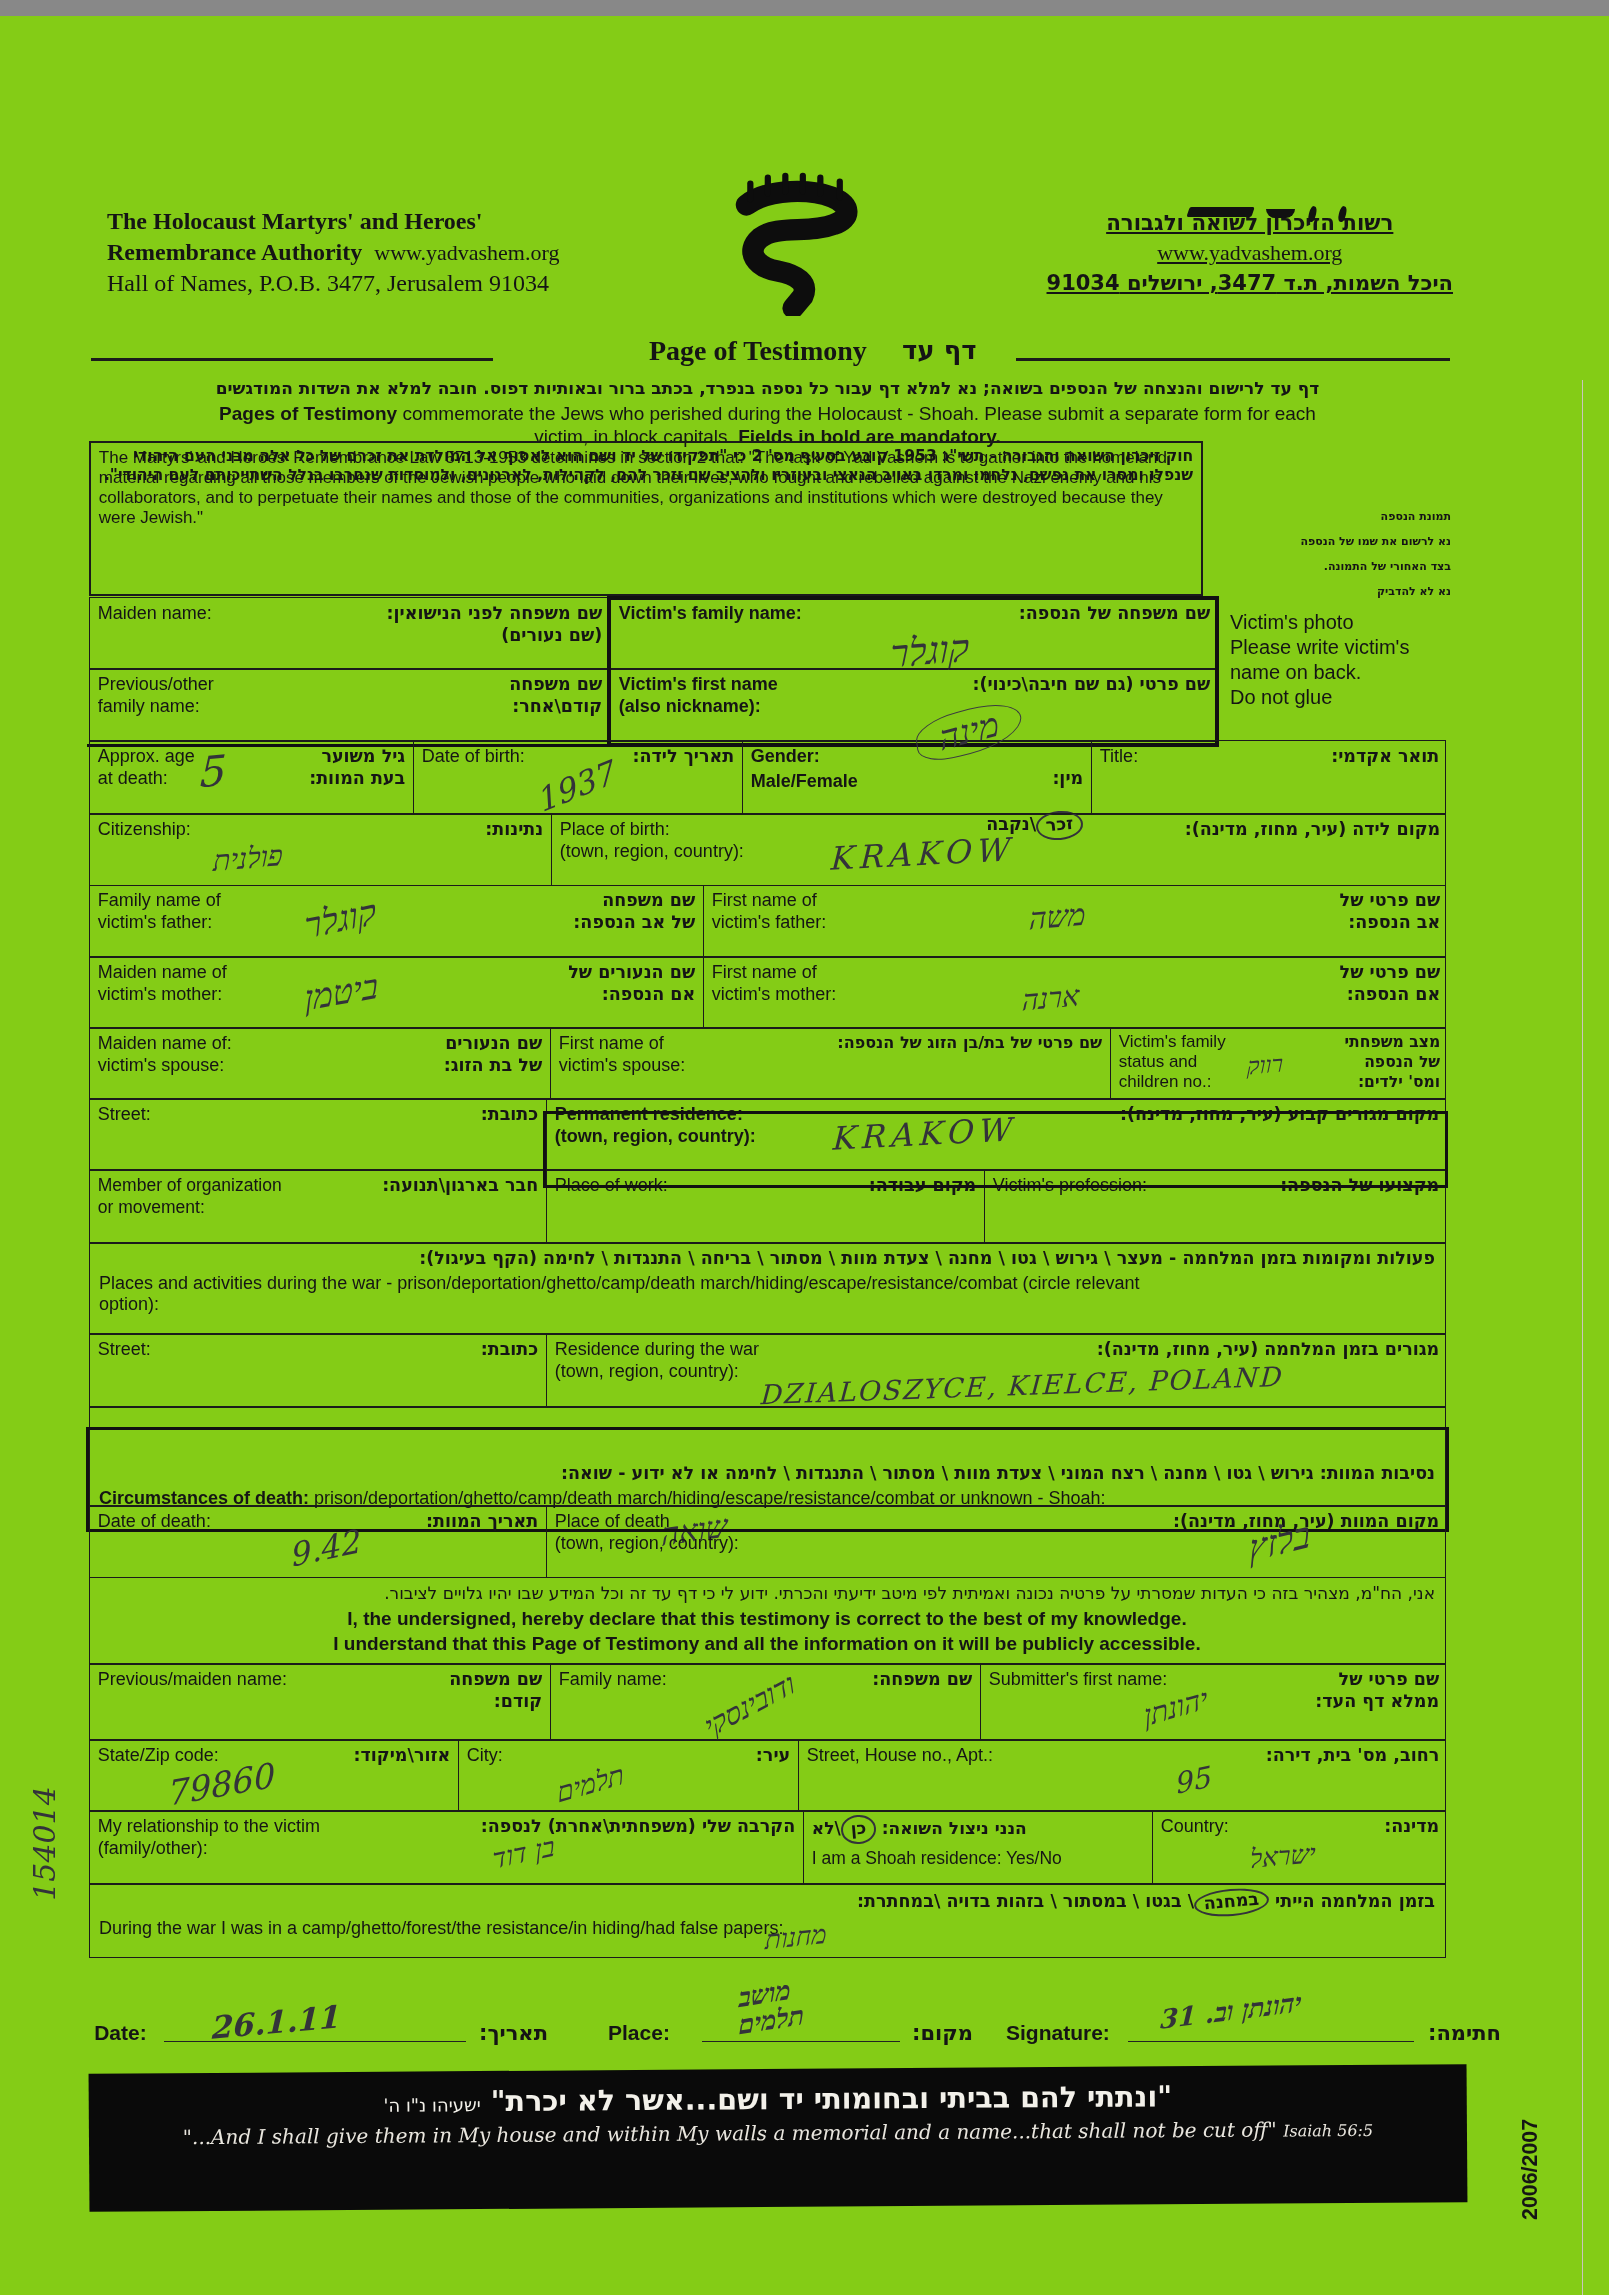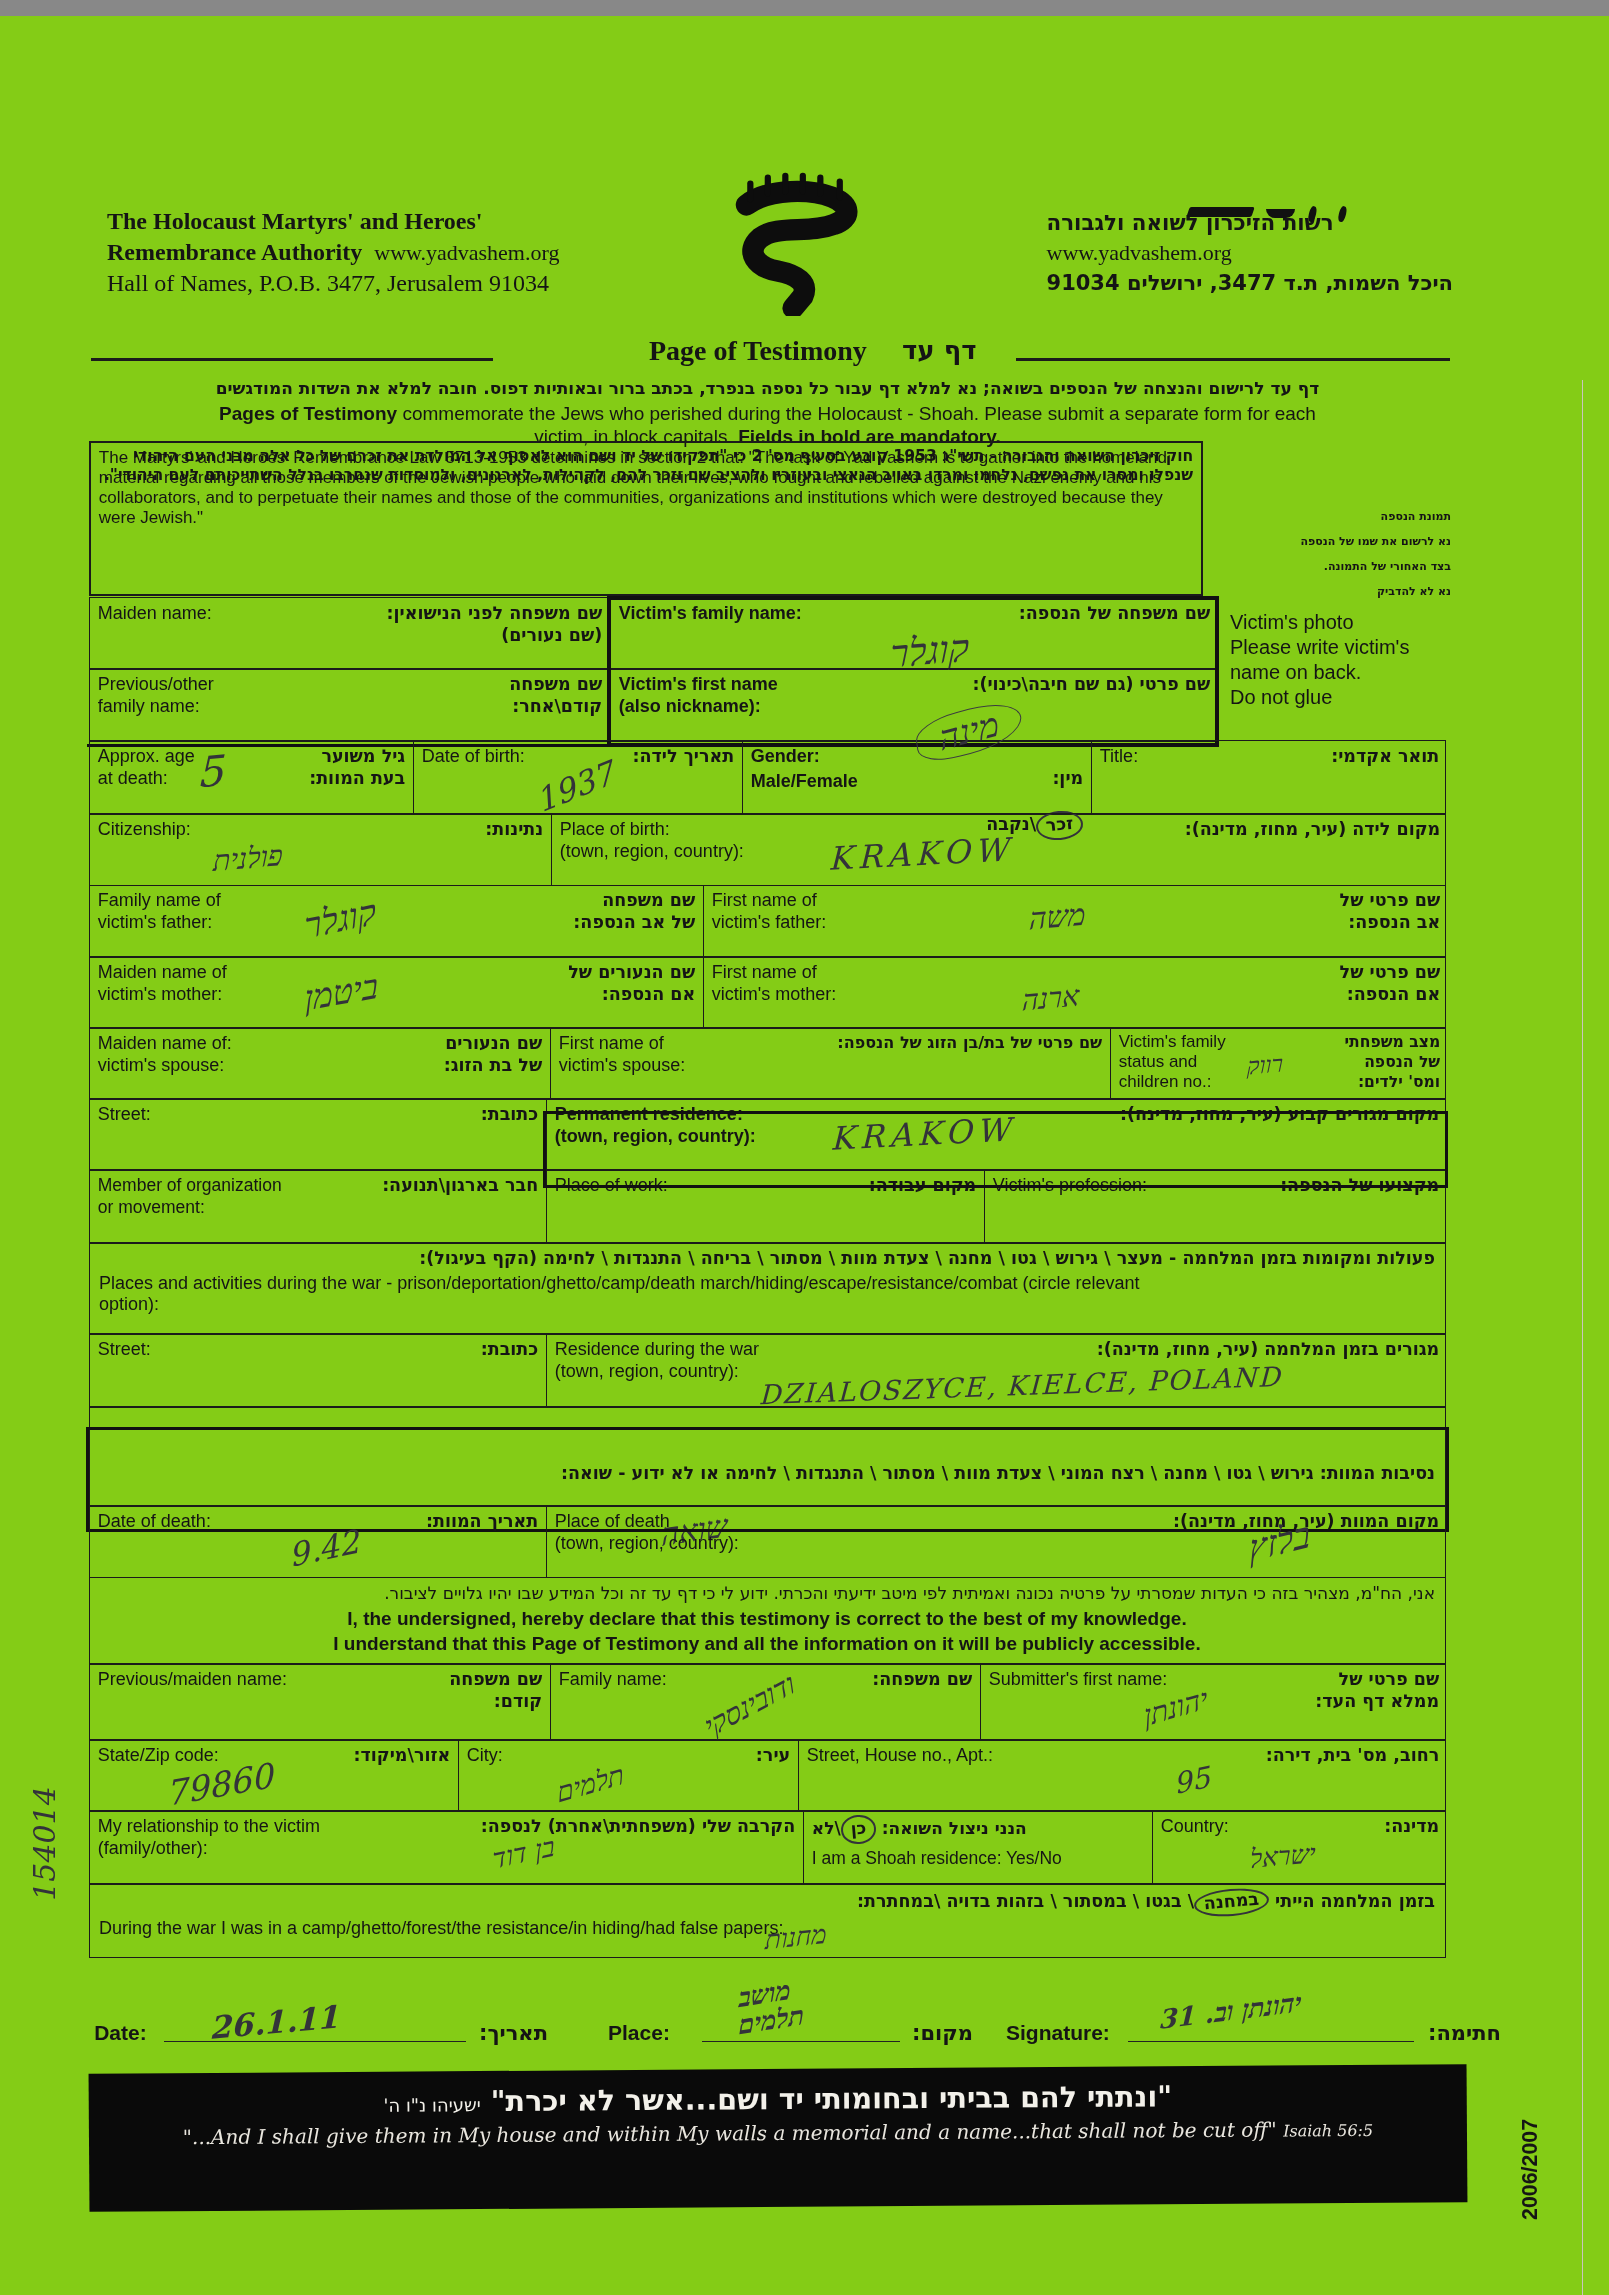--- a/index.html
+++ b/index.html
@@ -3,22 +3,22 @@
 <meta charset="utf-8">
 <style>
   html,body{margin:0;padding:0;background:#888;}
   #page{position:relative;width:1610px;height:2295px;background:#84cc16;overflow:hidden;
         font-family:"Liberation Sans",sans-serif;color:#151515;margin-top:16px;}
   .abs{position:absolute;}
   
   .org-en{position:absolute;left:107px;top:190px;font-family:"Liberation Serif",serif;font-size:24px;line-height:30.5px;}
   .org-en .b{font-weight:bold;}
   .org-en .url{font-weight:normal;font-size:22px;}
-  .org-he{position:absolute;right:157px;top:192px;text-align:left;direction:rtl;
-          font-family:"DejaVu Sans",sans-serif;font-size:21.4px;line-height:30px;font-weight:bold;}
+  .org-he{position:absolute;right:157px;top:192px;text-align:center;direction:rtl;
+          font-family:"DejaVu Sans",sans-serif;font-size:21.4px;line-height:30px;font-weight:bold;text-decoration:underline;}
   .org-he .url{font-family:"Liberation Serif",serif;font-weight:normal;direction:ltr;font-size:22px;}
   
   .rule{position:absolute;height:3.2px;background:#1b1b1b;}
   .title-en{position:absolute;left:649px;top:319px;font-family:"Liberation Serif",serif;font-weight:bold;font-size:28px;}
   .title-he{position:absolute;left:902px;top:319px;font-family:"DejaVu Sans",sans-serif;font-weight:bold;font-size:26px;direction:rtl;}
   .intro-he{position:absolute;left:89px;top:362px;width:1357px;text-align:center;direction:rtl;
             font-family:"DejaVu Sans",sans-serif;font-weight:bold;font-size:17px;}
   .intro-en{position:absolute;left:89px;width:1357px;text-align:center;font-size:19px;}
   .intro-en .b{font-weight:bold;}
   
@@ -302,20 +302,21 @@
         <div class="en">Residence during the war
 (town, region, country):</div>
         <div class="he">מגורים בזמן המלחמה (עיר, מחוז, מדינה):</div>
         <div class="hw" style="left:214px;top:38px;font-size:27px;letter-spacing:1.9px;transform:rotate(-2deg) skewX(-6deg);">DZIALOSZYCE, KIELCE, POLAND</div>
       </div>
     </div>
 
     <div class="r" style="height:101px;align-items:center;">
       <div class="c first" style="width:1354px;">
         <div class="fw he-line b" style="top:6.5px;"><span class="b">נסיבות המוות:</span><span> גירוש \ גטו \ מחנה \ רצח המוני \ צעדת מוות \ מסתור \ התנגדות \ לחימה או לא ידוע - שואה:</span></div>
+        <div class="fw en-line" style="top:31px;"><span class="b">Circumstances of death:</span><span> prison/deportation/ghetto/camp/death march/hiding/escape/resistance/combat or unknown - Shoah:</span></div>
         <div class="hw" style="left:571px;top:57px;font-size:31px;transform:rotate(-8deg) skewX(-8deg);">שואה</div>
       </div>
     </div>
     <div class="heavy" style="left:-2.6px;top:828px;width:1363px;height:105px;border-width:3.2px;"></div>
 
     <div class="r" style="height:73px;">
       <div class="c first" style="width:456px;">
         <div class="en">Date of death:</div>
         <div class="he">תאריך המוות:</div>
         <div class="hw" style="left:201px;top:26px;font-size:32px;transform:rotate(-12deg) skewX(-8deg);">9.42</div>

